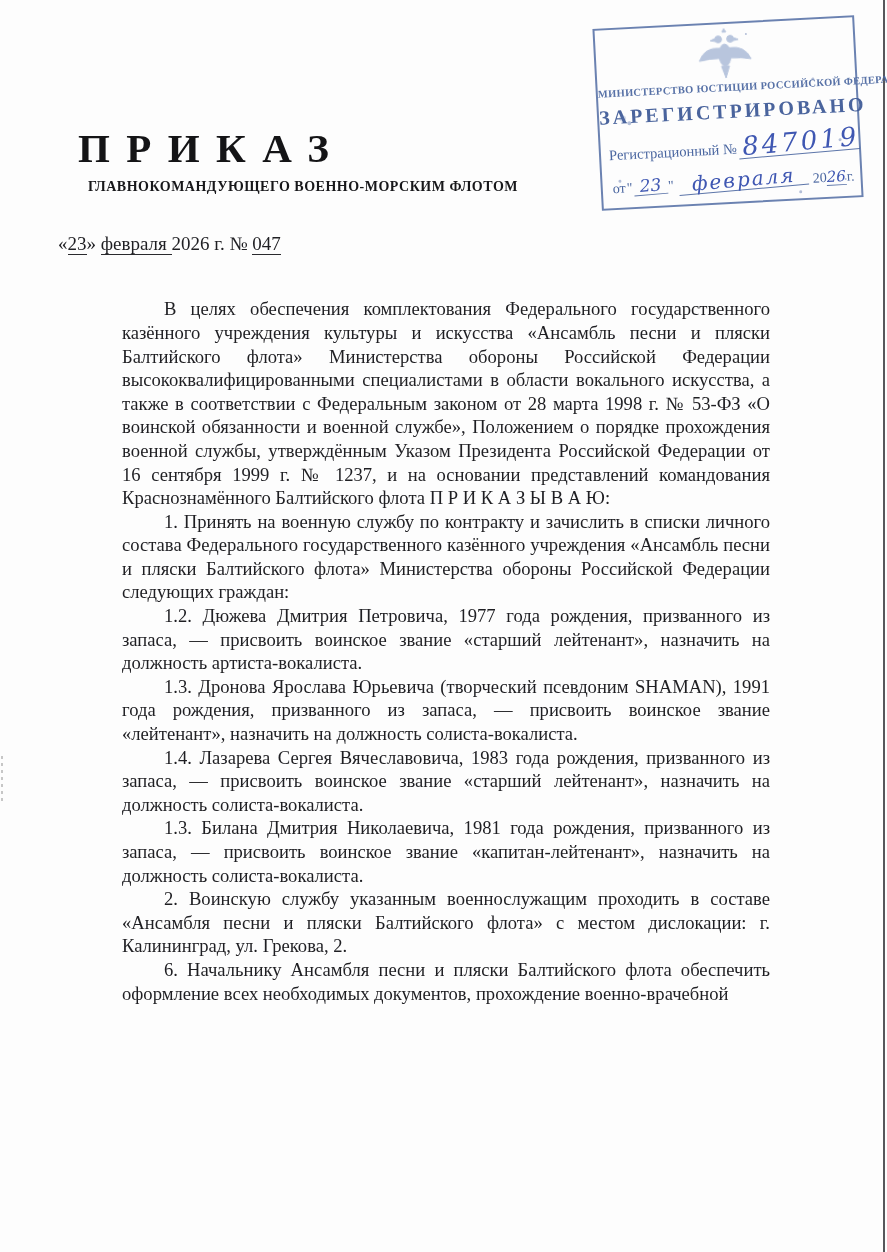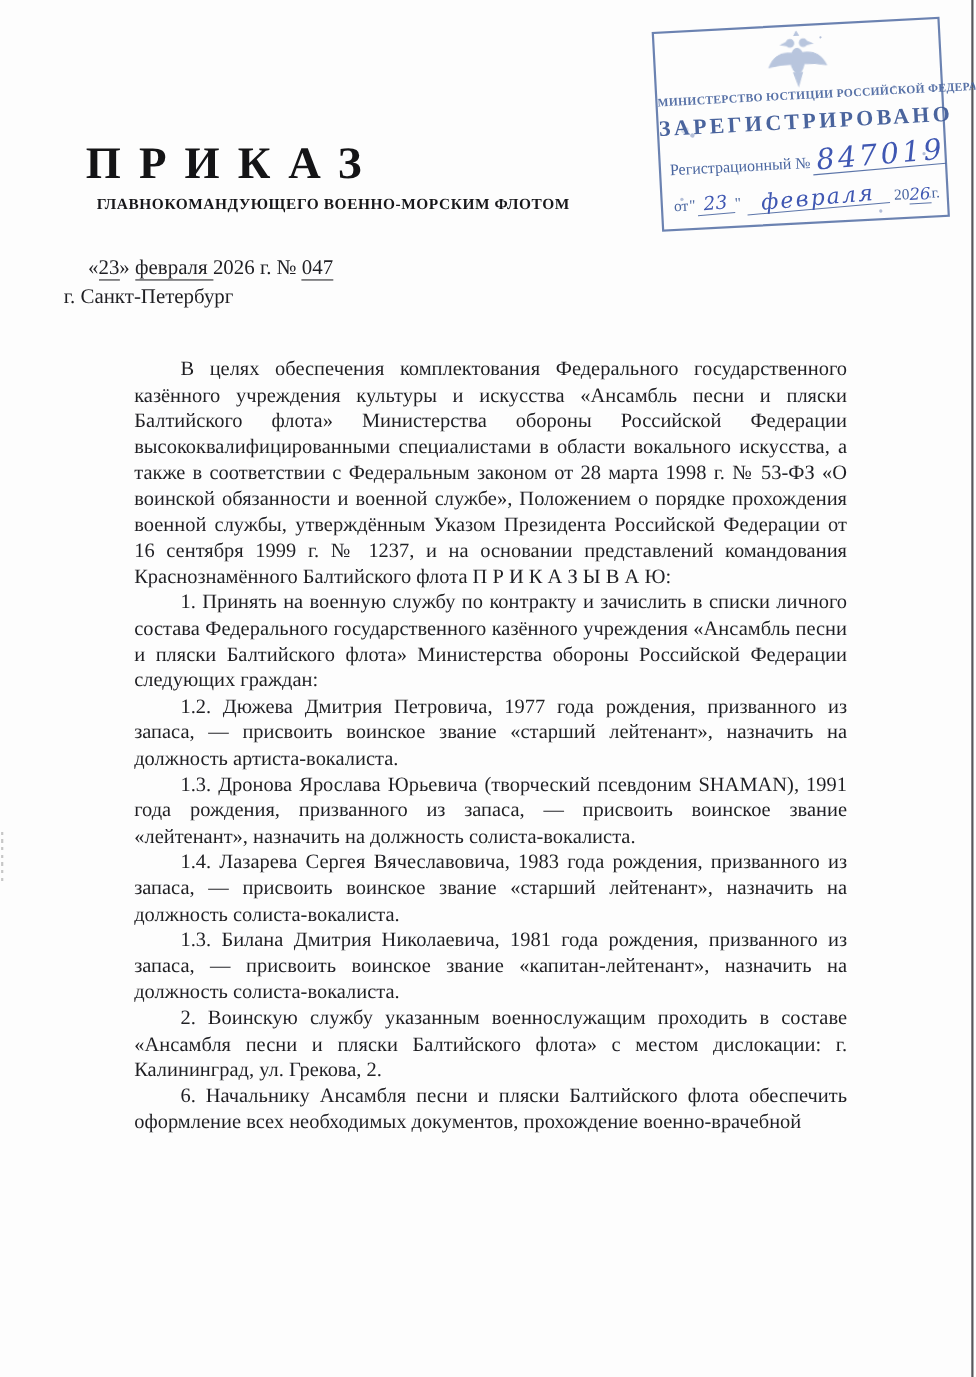--- a/index.html
+++ b/index.html
@@ -27,21 +27,21 @@
     margin:0;padding:126px 0 0 78px;
     font-size:41px;font-weight:bold;letter-spacing:.40em;
     line-height:1.1;color:#141416;
   }
   .subtitle{
     margin:7px 0 0 0;padding-left:88px;
     font-size:14px;font-weight:bold;letter-spacing:.5px;
     line-height:1.25;color:#17171a;
   }
   .dateline{
-    margin:36px 0 0 0;padding-left:80px;
+    margin:36px 0 0 0;padding-left:58px;
     font-size:19px;line-height:1.25;
   }
   .dateline .u, .city-line .u{
     border-bottom:1.4px solid #2a2a2e;
   }
   .dateline .seg{white-space:pre;}
   .city-line{
     margin:3px 0 0 0;padding-left:58px;
     font-size:19px;line-height:1.25;
   }
@@ -132,21 +132,20 @@
 
 <div class="page">
 
   <div class="scan-edge"></div>
   <div class="left-artifact"></div>
 
   <div class="header">
     <div class="title">ПРИКАЗ</div>
     <div class="subtitle">ГЛАВНОКОМАНДУЮЩЕГО ВОЕННО-МОРСКИМ ФЛОТОМ</div>
     <div class="dateline"><span class="seg">«</span><span class="seg u">23</span><span class="seg">» </span><span class="seg u">февраля </span><span class="seg">2026 г. № </span><span class="seg u">047</span></div>
-    <div class="city-line">г. Санкт-Петербург</div>
   </div>
 
   <div class="doc-body">
     <p>В целях обеспечения комплектования Федерального государственного казённого учреждения культуры и искусства «Ансамбль песни и пляски Балтийского флота» Министерства обороны Российской Федерации высококвалифицированными специалистами в области вокального искусства, а также в соответствии с Федеральным законом от 28 марта 1998 г. № 53-ФЗ «О воинской обязанности и военной службе», Положением о порядке прохождения военной службы, утверждённым Указом Президента Российской Федерации от 16 сентября 1999 г. № 1237, и на основании представлений командования Краснознамённого Балтийского флота  П Р И К А З Ы В А Ю:</p>
     <p>1. Принять на военную службу по контракту и зачислить в списки личного состава Федерального государственного казённого учреждения «Ансамбль песни и пляски Балтийского флота» Министерства обороны Российской Федерации следующих граждан:</p>
     <p>1.2. Дюжева Дмитрия Петровича, 1977 года рождения, призванного из запаса, — присвоить воинское звание «старший лейтенант», назначить на должность артиста-вокалиста.</p>
     <p>1.3. Дронова Ярослава Юрьевича (творческий псевдоним SHAMAN), 1991 года рождения, призванного из запаса, — присвоить воинское звание «лейтенант», назначить на должность солиста-вокалиста.</p>
     <p>1.4. Лазарева Сергея Вячеславовича, 1983 года рождения, призванного из запаса, — присвоить воинское звание «старший лейтенант», назначить на должность солиста-вокалиста.</p>
     <p>1.3. Билана Дмитрия Николаевича, 1981 года рождения, призванного из запаса, — присвоить воинское звание «капитан-лейтенант», назначить на должность солиста-вокалиста.</p>
     <p>2. Воинскую службу указанным военнослужащим проходить в составе «Ансамбля песни и пляски Балтийского флота» с местом дислокации: г. Калининград, ул. Грекова, 2.</p>

